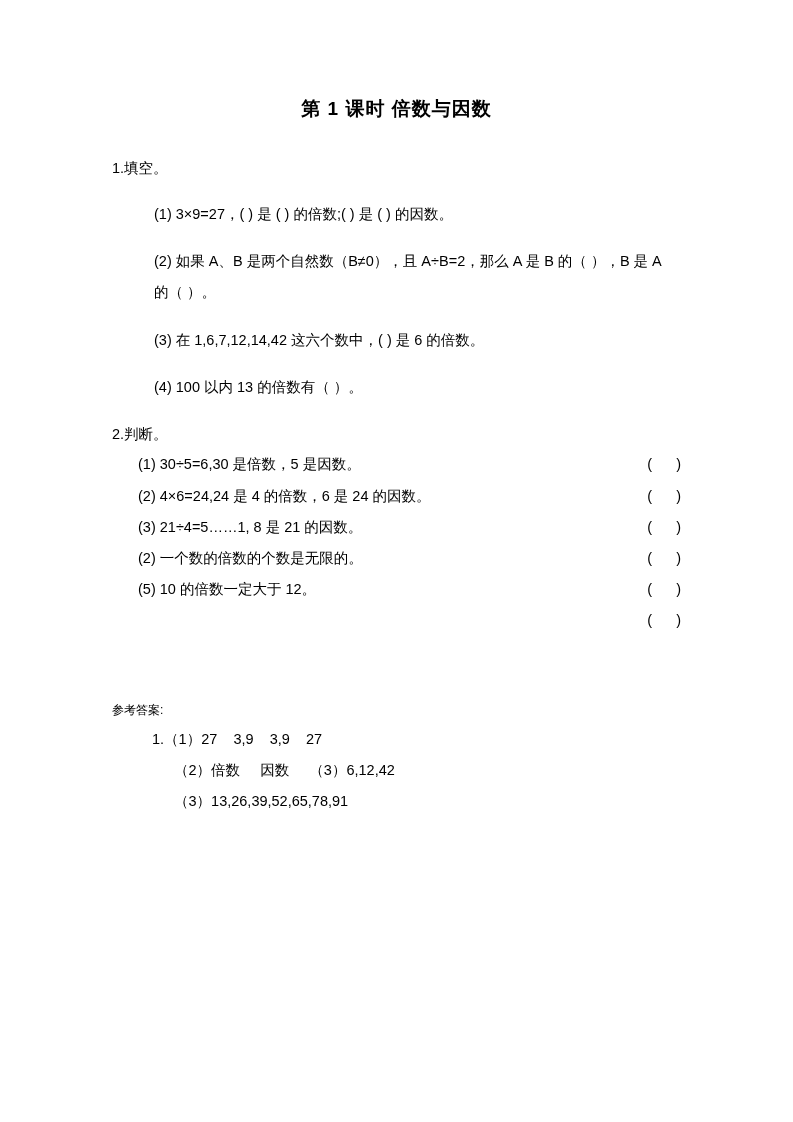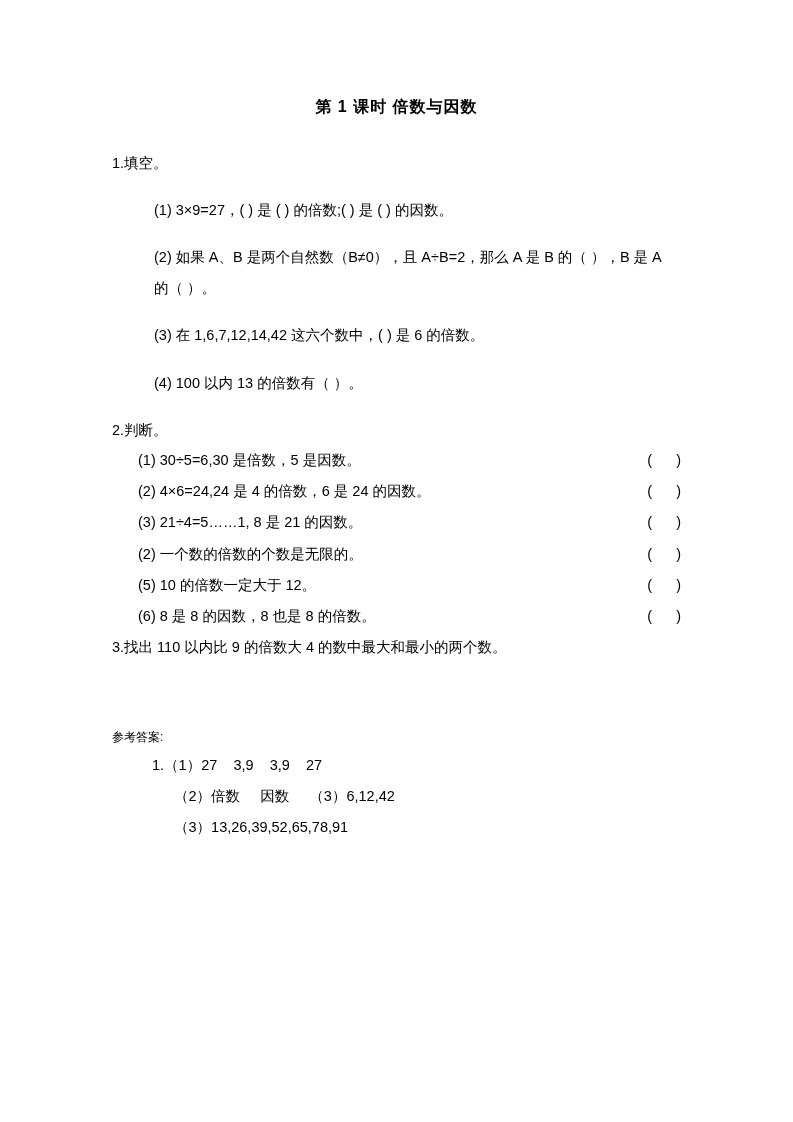--- a/index.html
+++ b/index.html
@@ -17,21 +17,21 @@
   }
   .page {
     width: 793px;
     height: 1122px;
     box-sizing: border-box;
     padding: 96px 112px 0 112px;
     position: relative;
   }
   .doc-title {
     text-align: center;
-    font-size: 16px;
+    font-size: 19px;
     font-weight: bold;
     letter-spacing: 1px;
     margin: 0 0 30px 0;
     line-height: 1.4;
   }
   .section-head {
     font-size: 14.5px;
     line-height: 2.1;
     margin: 0;
     padding: 0;
@@ -119,26 +119,24 @@
     <span class="txt">(2) 一个数的倍数的个数是无限的。</span>
     <span class="spacer"></span>
     <span class="paren">(      )</span>
   </div>
   <div class="item-row">
     <span class="txt">(5) 10 的倍数一定大于 12。</span>
     <span class="spacer"></span>
     <span class="paren">(      )</span>
   </div>
   <div class="item-row">
-    <span class="txt">(6) 8 是 8 的因数，8 也是 8 的倍数。</span>
     <span class="spacer"></span>
     <span class="paren">(      )</span>
   </div>
 
-  <div class="q3">3.找出 110 以内比 9 的倍数大 4 的数中最大和最小的两个数。</div>
 
   <div class="gap-block"></div>
 
   <div class="answers-head">参考答案:</div>
   <div class="answer-line">1.（1）27    3,9    3,9    27</div>
   <div class="answer-line indent2">（2）倍数     因数     （3）6,12,42</div>
   <div class="answer-line indent2">（3）13,26,39,52,65,78,91</div>
 
 </div>
 

